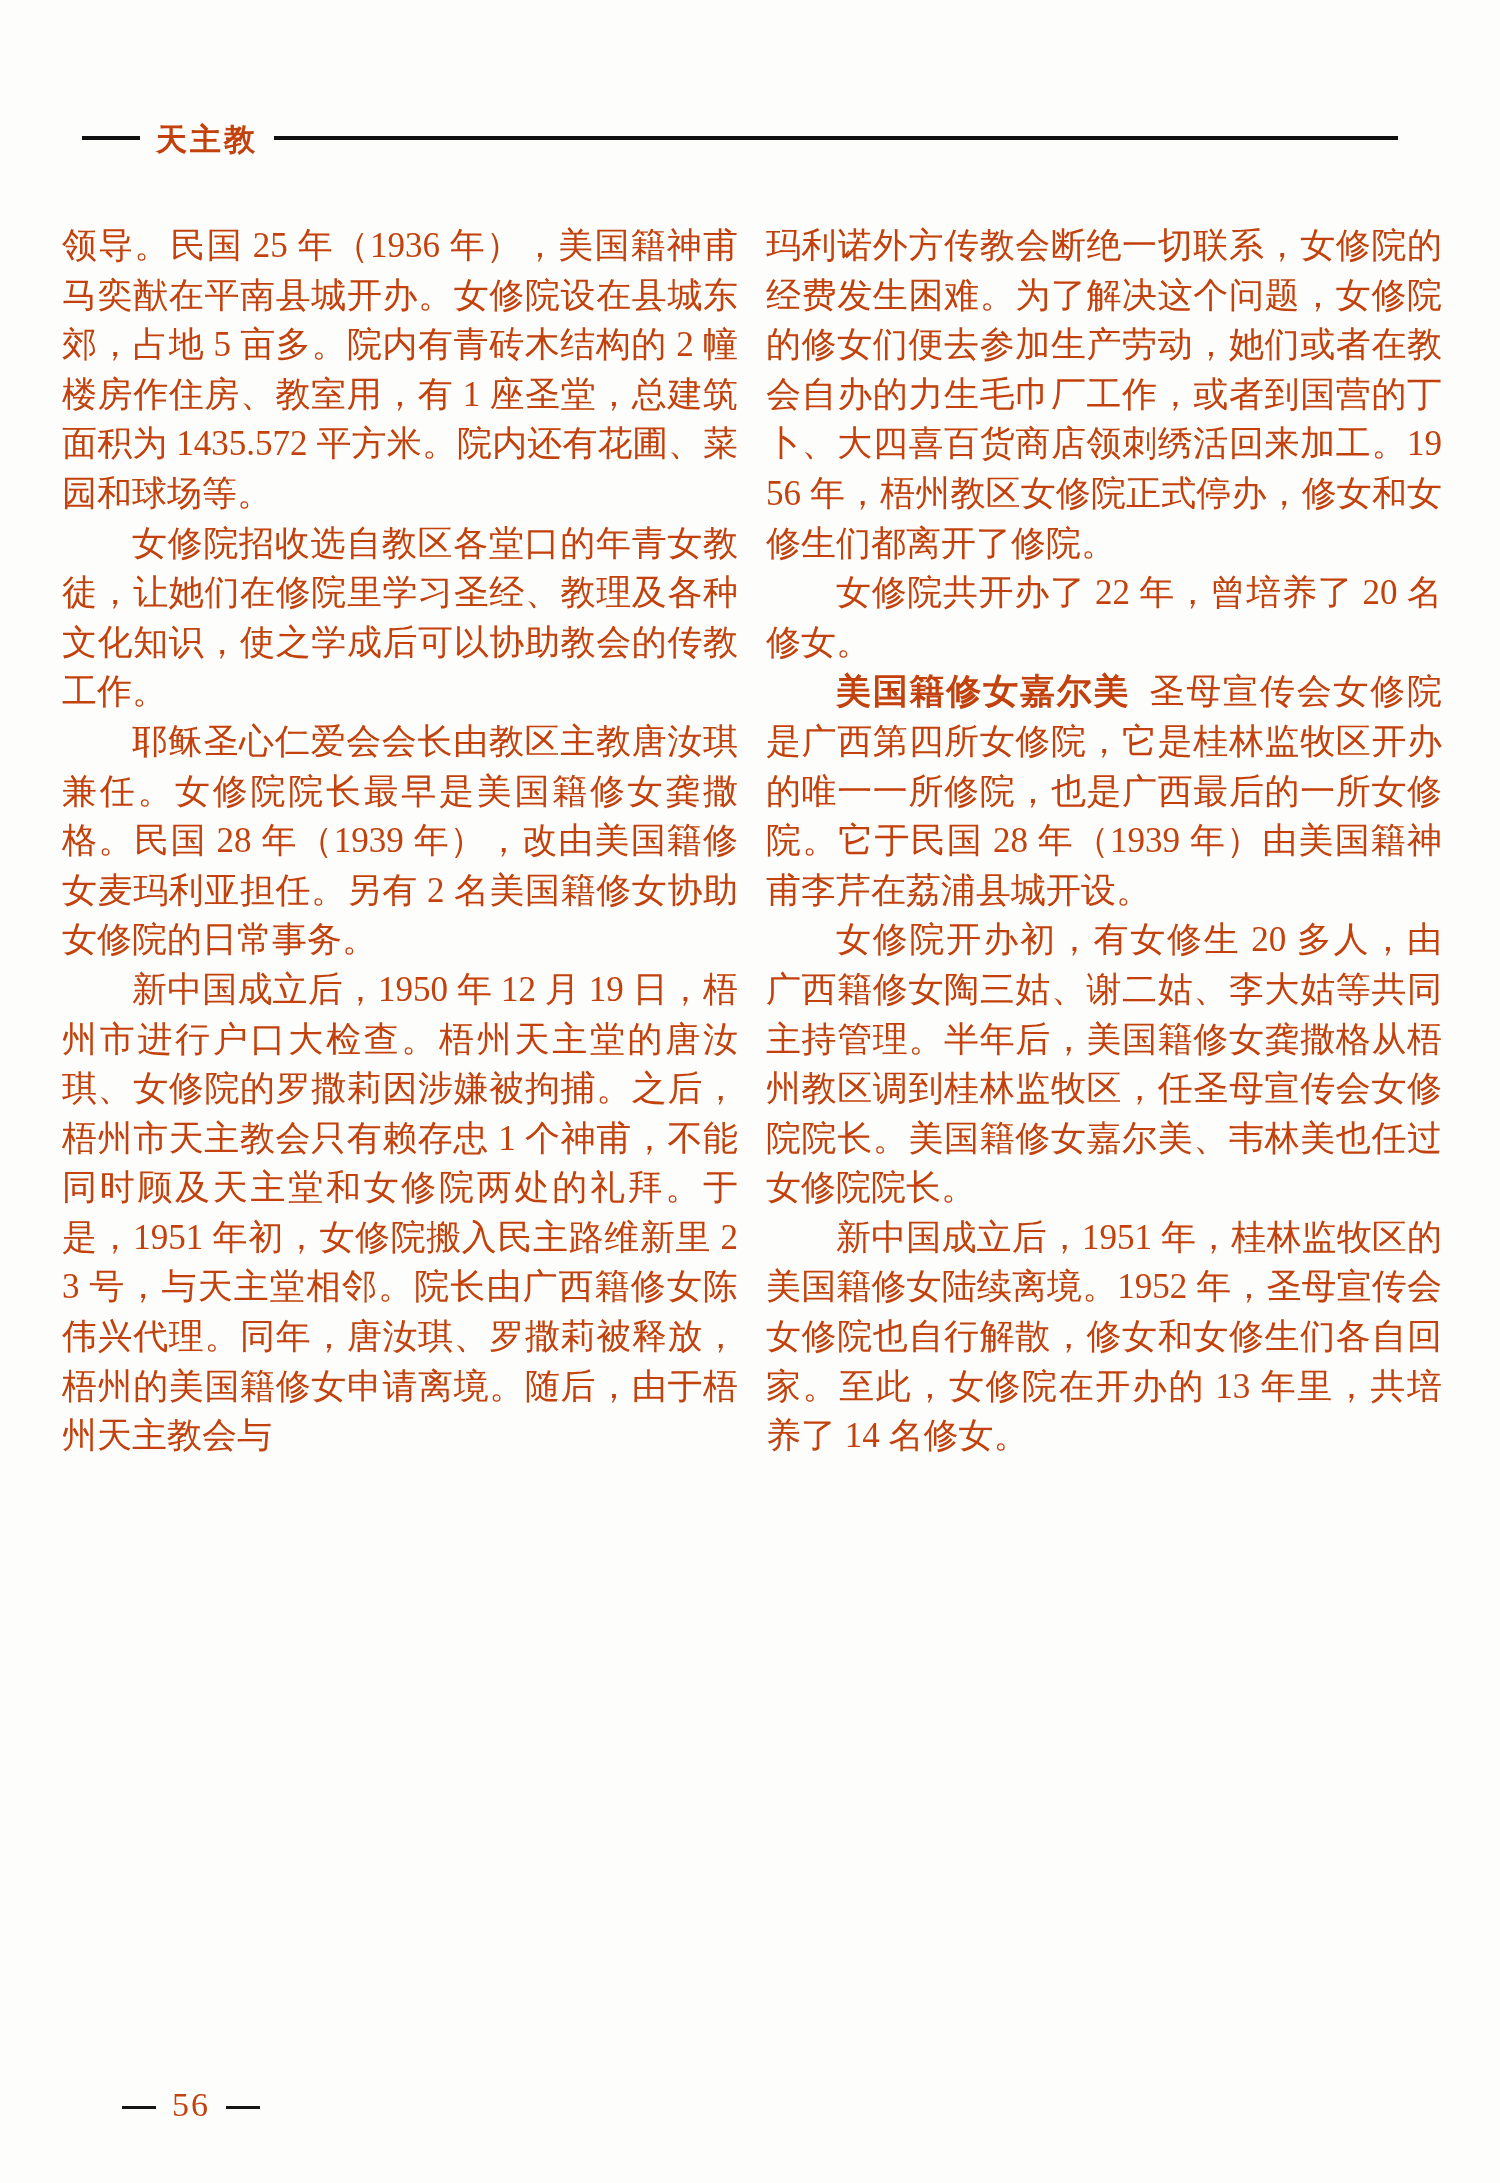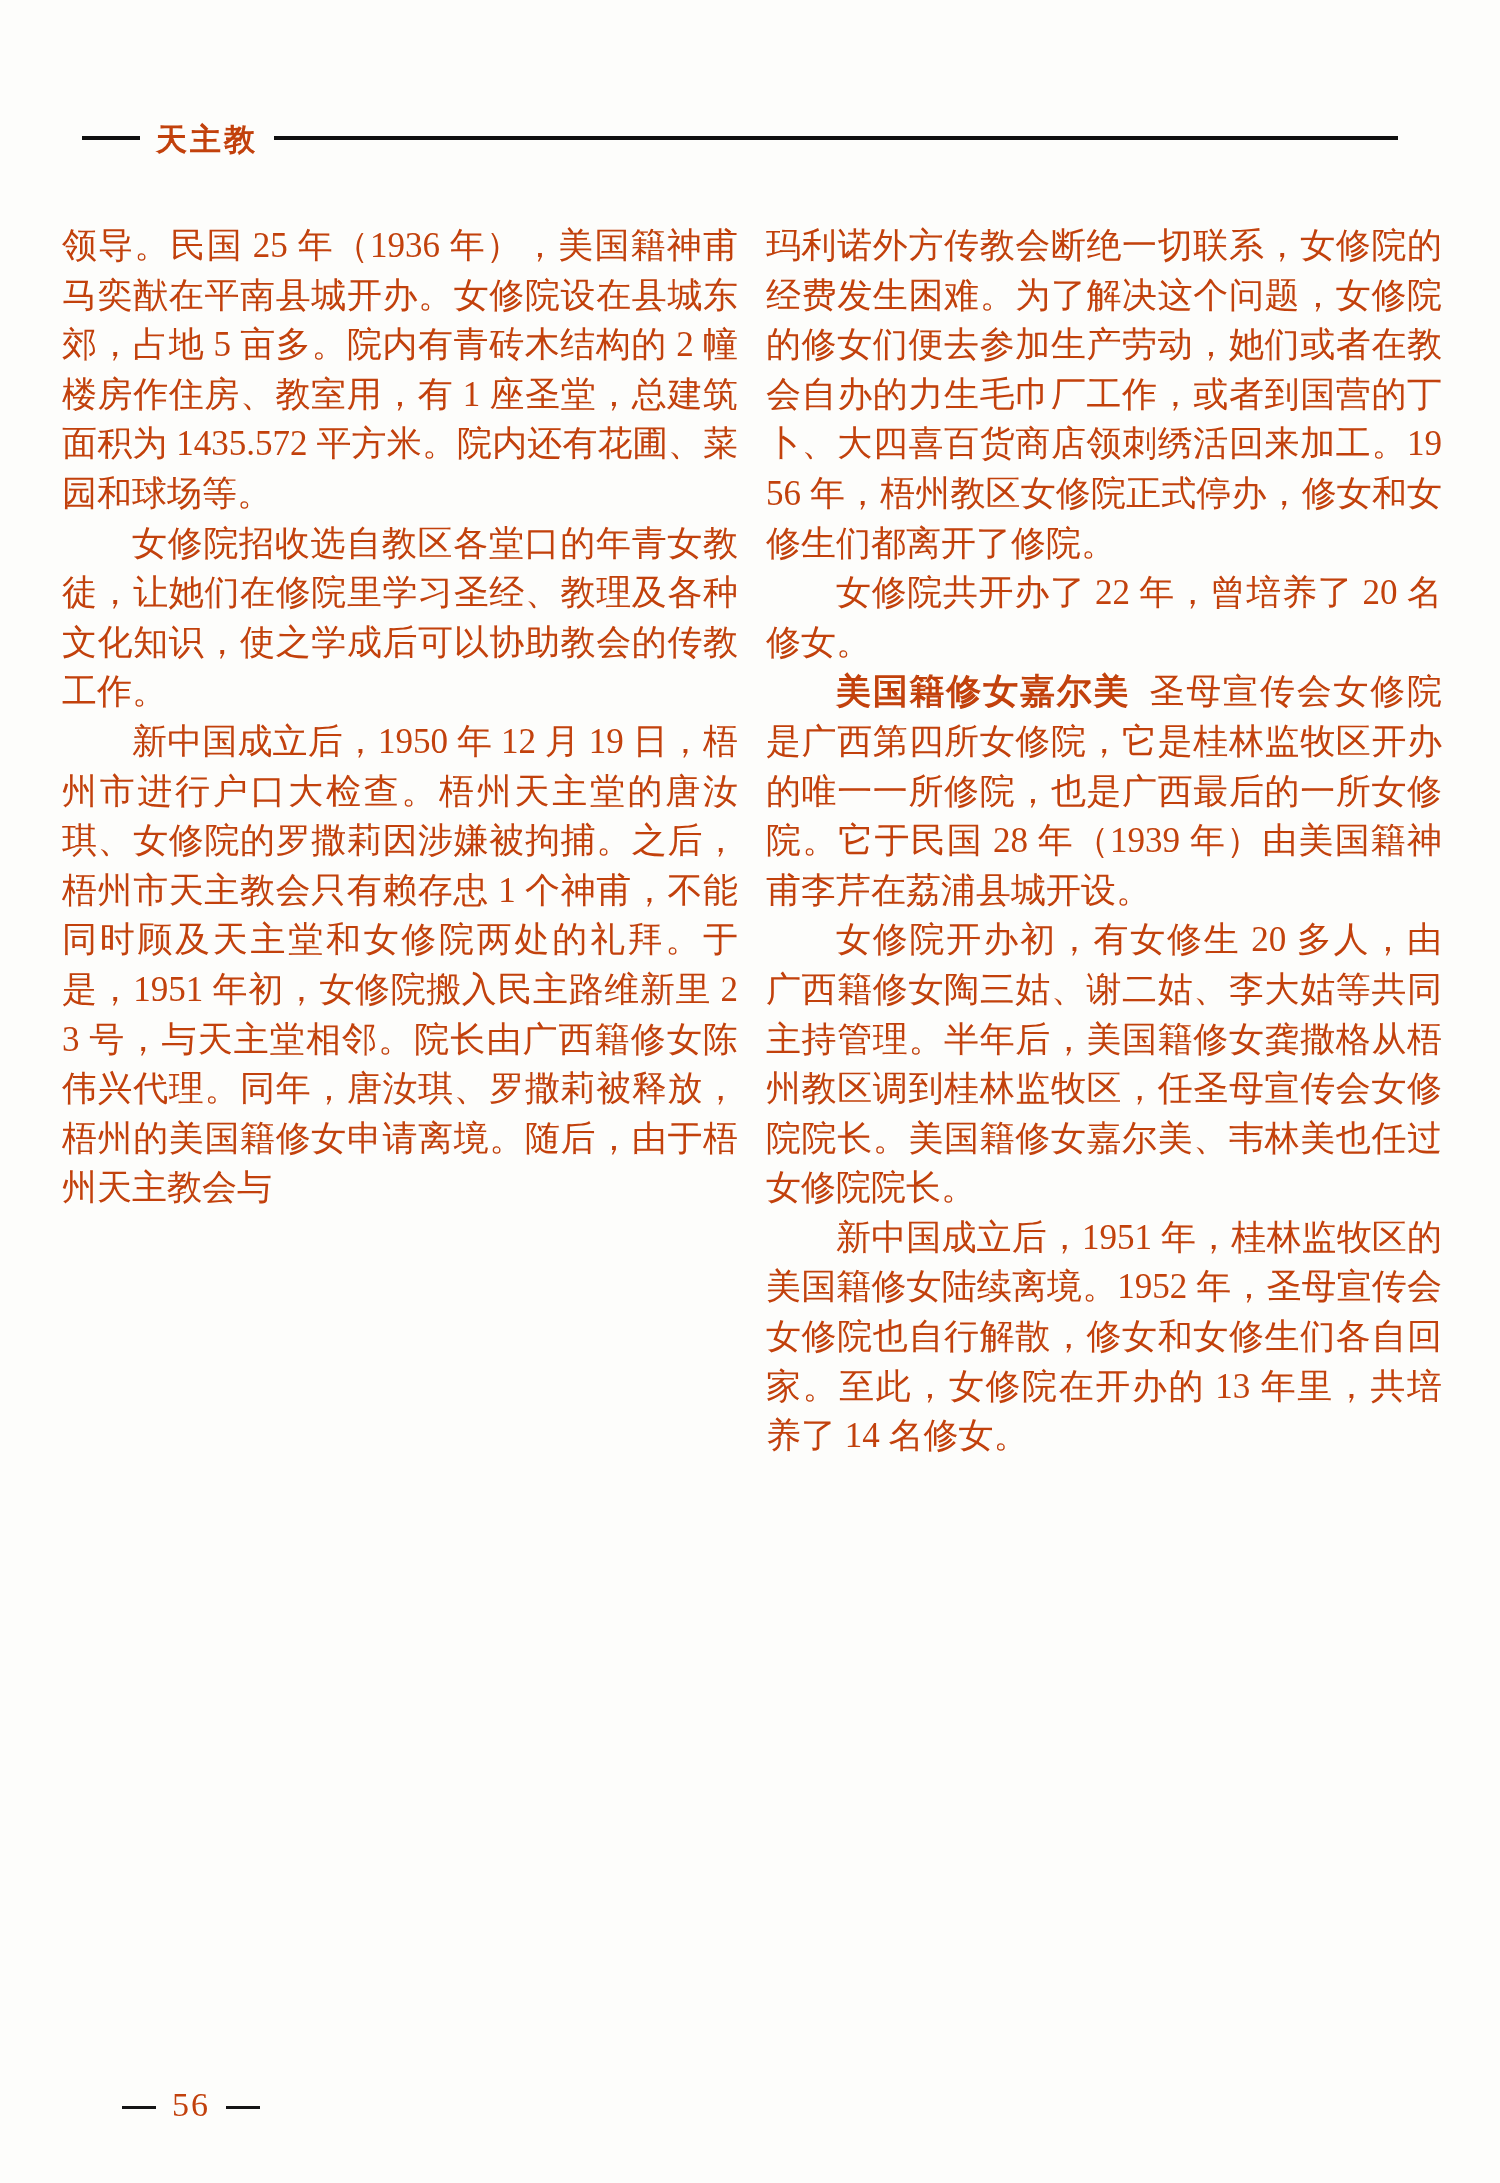--- a/index.html
+++ b/index.html
@@ -66,20 +66,21 @@
     <div class="head-dash"></div>
     <div class="head-title">天主教</div>
     <div class="head-rule"></div>
   </div>
 
   <div class="columns">
 
     <div class="col">
       <p class="cont">领导。民国 25 年（1936 年），美国籍神甫马奕猷在平南县城开办。女修院设在县城东郊，占地 5 亩多。院内有青砖木结构的 2 幢楼房作住房、教室用，有 1 座圣堂，总建筑面积为 1435.572 平方米。院内还有花圃、菜园和球场等。</p>
       <p>女修院招收选自教区各堂口的年青女教徒，让她们在修院里学习圣经、教理及各种文化知识，使之学成后可以协助教会的传教工作。</p>
+      <p>耶稣圣心仁爱会会长由教区主教唐汝琪兼任。女修院院长最早是美国籍修女龚撒格。民国 28 年（1939 年），改由美国籍修女麦玛利亚担任。另有 2 名美国籍修女协助女修院的日常事务。</p>
       <p>新中国成立后，1950 年 12 月 19 日，梧州市进行户口大检查。梧州天主堂的唐汝琪、女修院的罗撒莉因涉嫌被拘捕。之后，梧州市天主教会只有赖存忠 1 个神甫，不能同时顾及天主堂和女修院两处的礼拜。于是，1951 年初，女修院搬入民主路维新里 23 号，与天主堂相邻。院长由广西籍修女陈伟兴代理。同年，唐汝琪、罗撒莉被释放，梧州的美国籍修女申请离境。随后，由于梧州天主教会与</p>
     </div>
 
     <div class="col">
       <p class="cont">玛利诺外方传教会断绝一切联系，女修院的经费发生困难。为了解决这个问题，女修院的修女们便去参加生产劳动，她们或者在教会自办的力生毛巾厂工作，或者到国营的丁卜、大四喜百货商店领刺绣活回来加工。1956 年，梧州教区女修院正式停办，修女和女修生们都离开了修院。</p>
       <p>女修院共开办了 22 年，曾培养了 20 名修女。</p>
       <p><span class="entry-heading">美国籍修女嘉尔美</span><span>圣母宣传会女修院是广西第四所女修院，它是桂林监牧区开办的唯一一所修院，也是广西最后的一所女修院。它于民国 28 年（1939 年）由美国籍神甫李芹在荔浦县城开设。</span></p>
       <p>女修院开办初，有女修生 20 多人，由广西籍修女陶三姑、谢二姑、李大姑等共同主持管理。半年后，美国籍修女龚撒格从梧州教区调到桂林监牧区，任圣母宣传会女修院院长。美国籍修女嘉尔美、韦林美也任过女修院院长。</p>
       <p>新中国成立后，1951 年，桂林监牧区的美国籍修女陆续离境。1952 年，圣母宣传会女修院也自行解散，修女和女修生们各自回家。至此，女修院在开办的 13 年里，共培养了 14 名修女。</p>
     </div>

